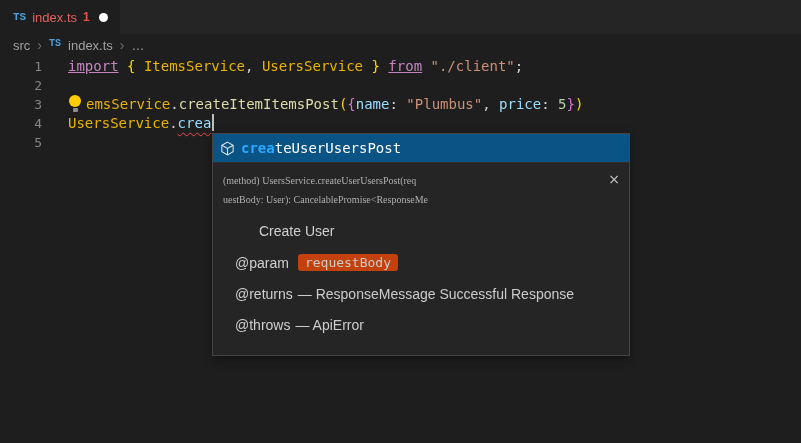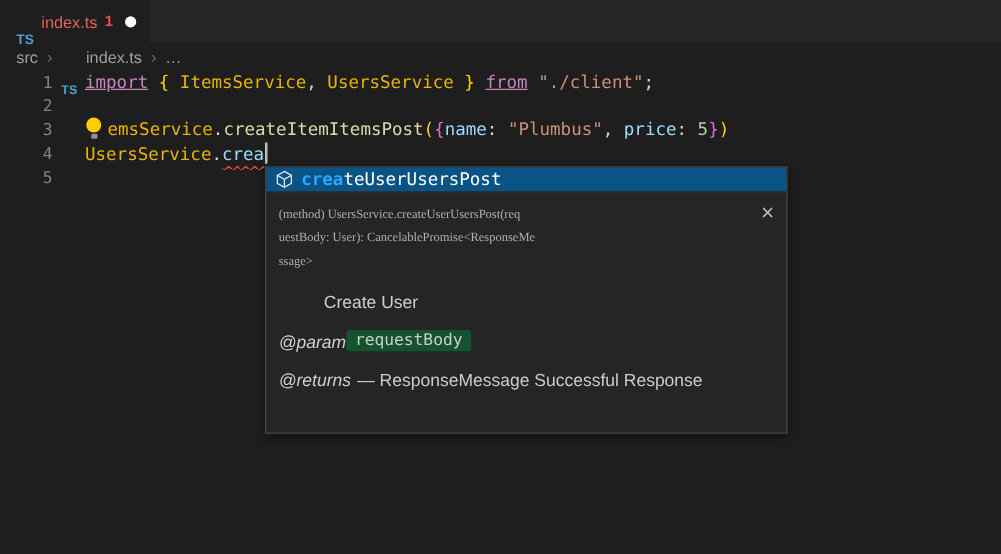--- a/index.html
+++ b/index.html
@@ -9,21 +9,21 @@
     font-family:"Liberation Sans", sans-serif;
     position:relative;
   }
 
   
   .tabstrip { position:absolute; top:0; left:0; width:801px; height:34px; background:#252526; }
   .tab {
     position:absolute; top:0; left:0; width:120px; height:34px; background:#1e1e1e;
     display:flex; align-items:center; padding-left:13px; gap:6px;
   }
-  .ts-icon { font-family:Liberation Sans, sans-serif; font-weight:bold; font-size:11px; color:#4f9fd8; letter-spacing:0;margin-top:29px; }
+  .ts-icon { font-family:Liberation Mono, monospace; font-weight:bold; font-size:11px; color:#4f9fd8; letter-spacing:0; }
   .tab-name { font-size:13px; color:#e4625d; }
   .tab-badge { font-size:12px; color:#f14c4c; font-weight:bold; }
   .dirty-dot { width:9px; height:9px; border-radius:50%; background:#ffffff; margin-left:3px; }
 
   
   .breadcrumb {
     position:absolute; top:38px; left:13px; height:18px;
     display:flex; align-items:flex-start; gap:7px; font-size:13px; color:#a0a0a0;
   }
   .crumb-sep { color:#6d6d6d; font-size:14px; line-height:1; }
@@ -59,41 +59,41 @@
   .tok-bulb::after { content:""; position:absolute; left:5px; top:11px; width:5px; height:4px; background:#8f8f8f; border-radius:1px; }
   .cursor { display:inline-block; width:2px; height:17px; background:#bdbdbd; vertical-align:-3px; margin-left:1px; }
 
   
   .suggest {
     position:absolute; left:212px; top:133px; width:418px;
     border:1px solid #454545; background:#252526;
     box-shadow:0 3px 9px rgba(0,0,0,0.4);
   }
   .suggest-row {
-    height:19px; background:#0a5385; display:flex; align-items:center;
+    height:28px; background:#0a5385; display:flex; align-items:center;
     padding:0 7px; gap:6px;
   }
   .suggest-row svg { flex:none; display:block; }
   .suggest-label { font-family:"DejaVu Sans Mono", monospace; font-size:14px; color:#ffffff; white-space:pre; }
   .suggest-match { color:#2aaaff; font-weight:bold; }
   .suggest-docs { position:relative; height:193px; border-top:1px solid #303031; padding:8px 10px; overflow:hidden; }
   .sig-line {
     font-family:Liberation Serif, serif; font-size:10px; line-height:19px;
     color:#b0b0b0; white-space:pre;
   }
   .close-x {
     position:absolute; top:9px; right:9px; font-size:14px; line-height:14px;
     color:#c8c8c8; cursor:default; font-family:"DejaVu Sans", sans-serif;
   }
   .doc-desc { margin-top:14px; font-size:14px; color:#d0d0d0;margin-left:36px; }
   .tag-row { margin-top:15px; font-size:14px; color:#cccccc; display:flex; align-items:center; }
-  .tag-label { font-style:italic; color:#cfcfcf; }
+  .tag-label { color:#cfcfcf;margin-left:12px; }
   .tag-chip {
     font-family:"DejaVu Sans Mono", monospace; font-size:13px; color:#cccccc;
-    background:#14532d; padding:1px 7px; border-radius:3px; 
+    background:#c2410c; padding:1px 7px; border-radius:3px; margin-left:9px;
   }
   .tag-text { margin-left:5px;text-align:center; }
 </style>
 </head>
 <body>
 
 <div class="tabstrip">
   <div class="tab">
     <span class="ts-icon">TS</span>
     <span class="tab-name">index.ts</span>
@@ -139,24 +139,27 @@
     <svg width="15" height="15" viewBox="0 0 16 16">
       <path d="M8 1.2 L14 4.6 V11.4 L8 14.8 L2 11.4 V4.6 Z" fill="none" stroke="#e6e6e6" stroke-width="1.1"></path>
       <path d="M2 4.6 L8 8 L14 4.6 M8 8 V14.8" fill="none" stroke="#e6e6e6" stroke-width="1.1"></path>
     </svg>
     <span class="suggest-label"><span class="suggest-match">crea</span><span>teUserUsersPost</span></span>
   </div>
   <div class="suggest-docs">
     <span class="close-x">×</span>
     <div class="sig-line">(method) UsersService.createUserUsersPost(req</div>
     <div class="sig-line">uestBody: User): CancelablePromise&lt;ResponseMe</div>
-    <div class="sig-line">ssage&gt;</div>
     <div class="doc-desc">Create User</div>
     <div class="tag-row">
       <span class="tag-label">@param</span>
       <span class="tag-chip">requestBody</span>
     </div>
     <div class="tag-row">
       <span class="tag-label">@returns</span>
       <span class="tag-text">— ResponseMessage Successful Response</span>
     </div>
+    <div class="tag-row">
+      <span class="tag-label">@throws</span>
+      <span class="tag-text">— ApiError</span>
+    </div>
   </div>
 </div>
 
 </body></html>

